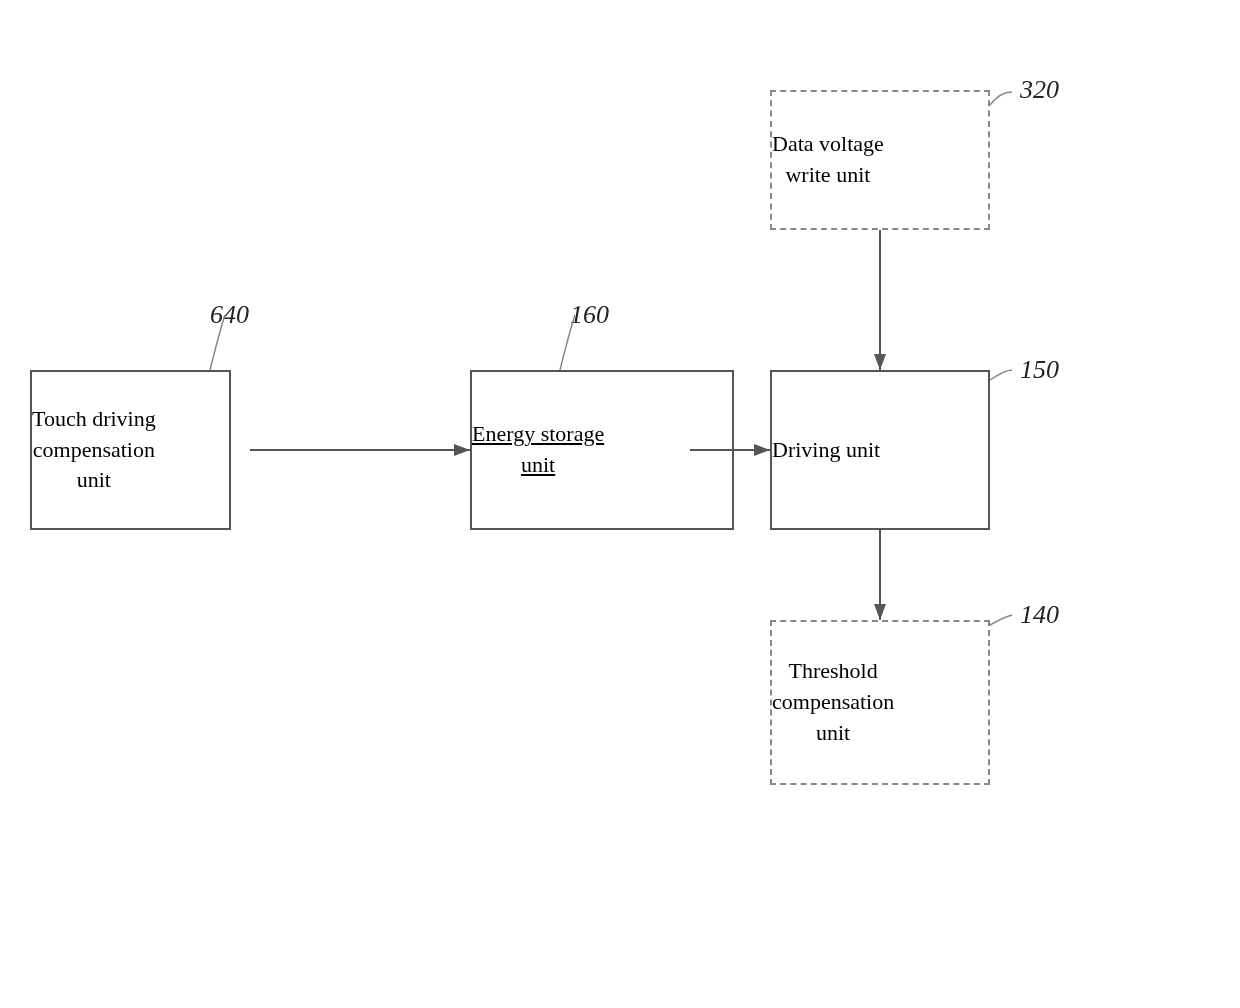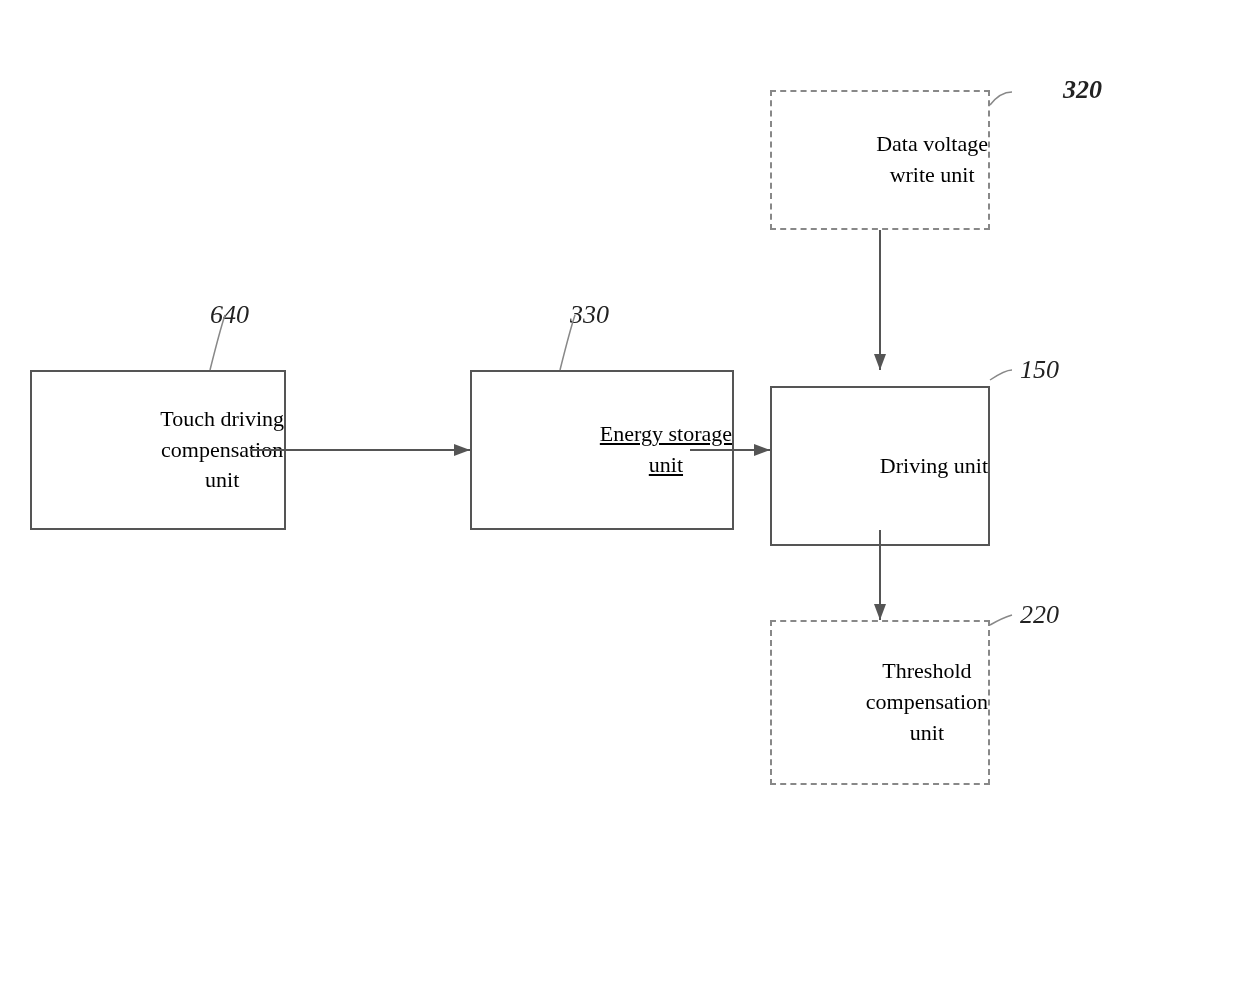--- a/index.html
+++ b/index.html
@@ -16,21 +16,21 @@
       position: absolute;
       top: 0; left: 0;
       width: 1240px;
       height: 1008px;
     }
 
     .box {
       position: absolute;
       display: flex;
       align-items: center;
-      justify-content: flex-end;
+      justify-content: flex-start;
       text-align: center;
       font-size: 22px;
       line-height: 1.4;
     }
 
     .box-solid {
       border: 2px solid #555;
     }
 
     .box-dashed {
@@ -58,45 +58,45 @@
       font-size: 32px;
       font-weight: bold;
       text-align: center;
     }
   </style>
 </head>
 <body>
 
 <div class="diagram-container">
 
-  <div class="box box-solid" style="left:770px; top:386px; width:220px; height:160px;">
+  <div class="box box-solid" style="left:770px; top:370px; width:220px; height:160px;">
     <span>Driving
 unit</span>
   </div>
 
   <div class="box box-dashed" style="left:770px; top:90px; width:220px; height:140px;">
     <span>Data voltage<br>write unit</span>
   </div>
 
   <div class="box box-solid" style="left:470px; top:370px; width:264px; height:160px;text-decoration:underline;">
     <span>Energy storage<br>unit</span>
   </div>
 
   <div class="box box-dashed" style="left:770px; top:620px; width:220px; height:165px;">
     <span>Threshold<br>compensation<br>unit</span>
   </div>
 
-  <div class="box box-solid" style="left:30px; top:370px; width:256px; height:160px;">
+  <div class="box box-solid" style="left:30px; top:370px; width:201px; height:160px;">
     <span>Touch driving<br>compensation<br>unit</span>
   </div>
 
   <span class="label-number" style="left:1020px; top:355px;">150</span>
-  <span class="label-number" style="left:1063px; top:75px;font-weight:bold;">320</span>
-  <span class="label-number" style="left:570px; top:300px;">330</span>
-  <span class="label-number" style="left:1020px; top:600px;">220</span>
+  <span class="label-number" style="left:1020px; top:75px;">320</span>
+  <span class="label-number" style="left:570px; top:300px;">160</span>
+  <span class="label-number" style="left:1020px; top:600px;">140</span>
   <span class="label-number" style="left:210px; top:300px;">640</span>
 
 
   <svg class="diagram-svg">
 
     <line x1="880" y1="230" x2="880" y2="370" stroke="#555" stroke-width="2"></line>
 
     <polygon points="880,370 874,354 886,354" fill="#555"></polygon>
 
     <line x1="690" y1="450" x2="770" y2="450" stroke="#555" stroke-width="2"></line>

